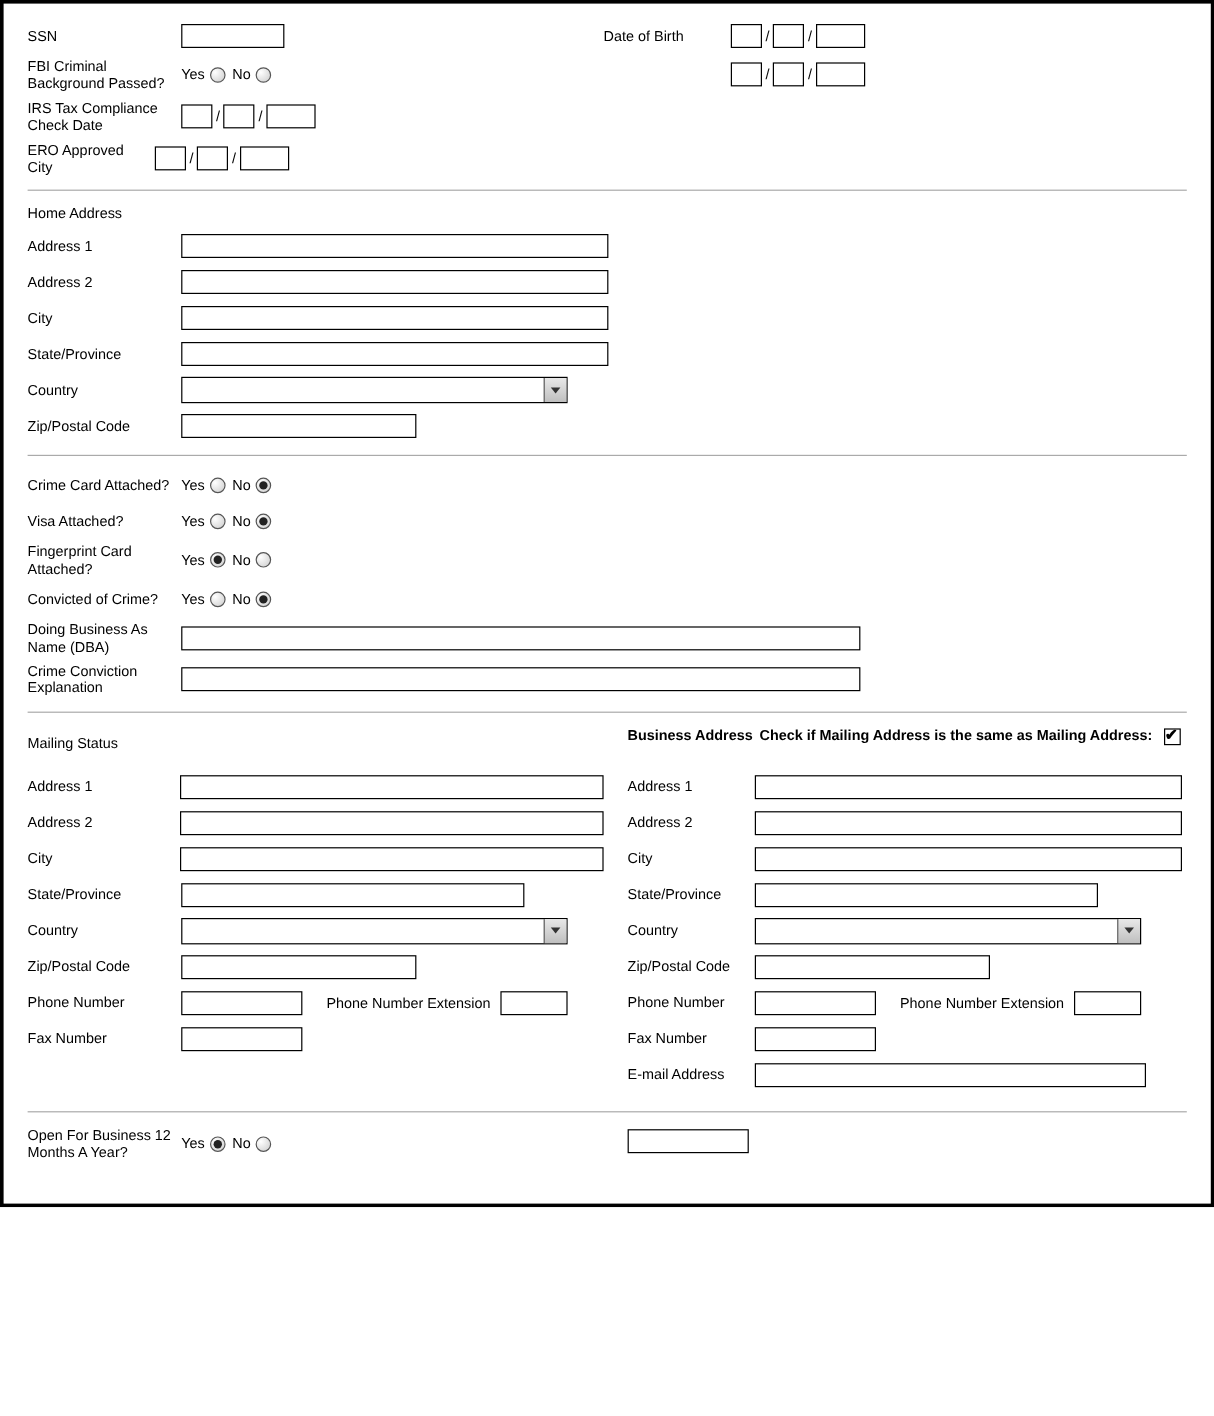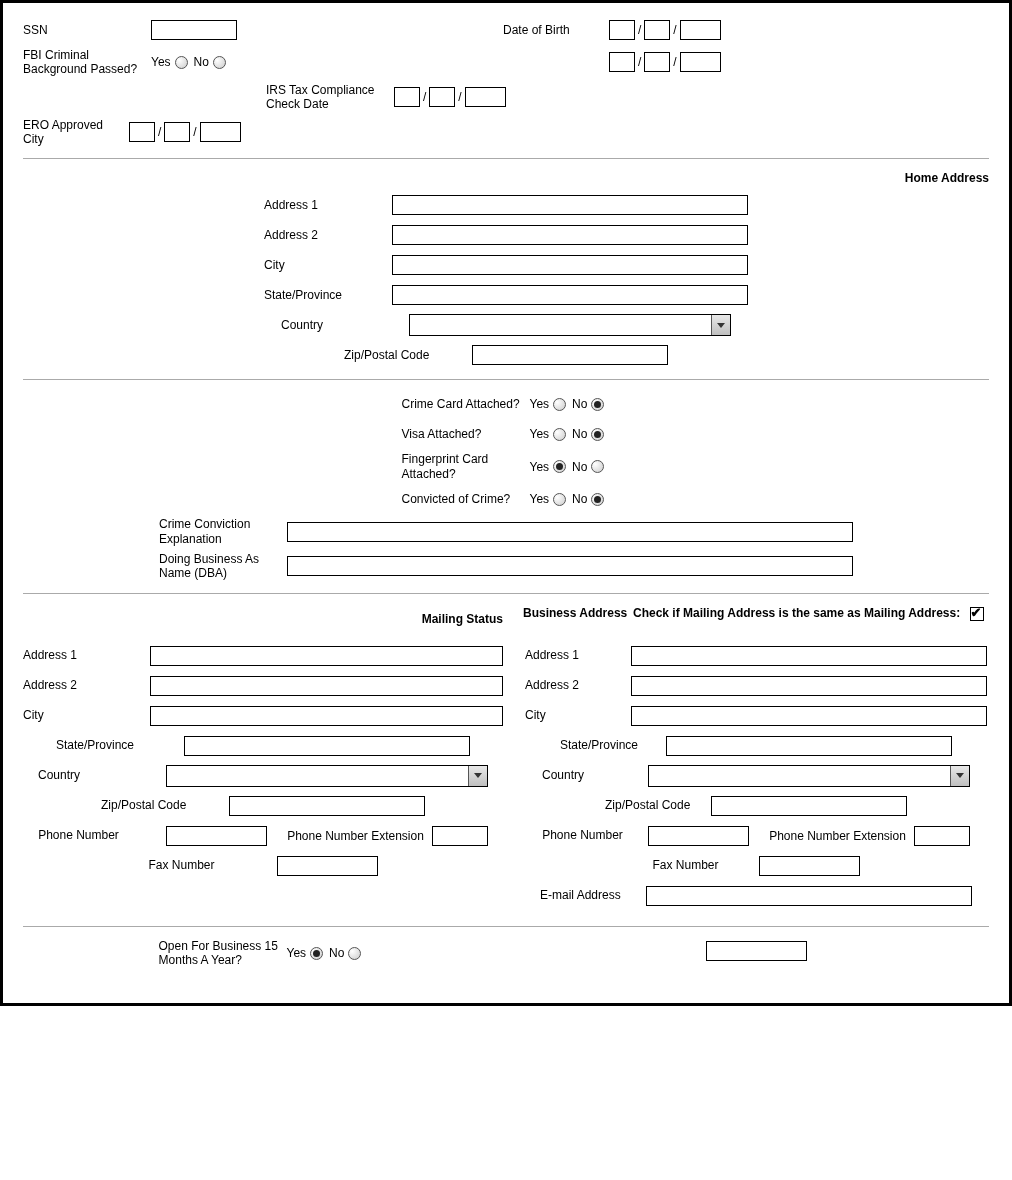--- a/index.html
+++ b/index.html
@@ -14,21 +14,20 @@
     width: 1012px;
     box-sizing: border-box;
     border: 3px solid #000;
     padding: 15px 20px 30px 20px;
   }
   .row {
     display: flex;
     align-items: center;
     margin-bottom: 6px;
     min-height: 24px;
-    justify-content: center;
   }
   .col-left {
     display: flex;
     align-items: center;
     width: 480px;
   }
   .col-right {
     display: flex;
     align-items: center;
     flex: 1;
@@ -176,23 +175,22 @@
     top: -3px;
     font-size: 13px;
     font-weight: bold;
   }
   hr.sep {
     border: none;
     border-top: 1px solid #aaa;
     margin: 12px 0;
   }
   .section-head {
-    font-weight: bold;
+    font-weight: normal;
     margin: 6px 0 8px 0;
-    text-align: right;
   }
   .two-col {
     display: flex;
     gap: 20px;
   }
   .two-col > .colA { width: 480px; }
   .two-col > .colB { flex: 1; }
   .slash { margin: 0 3px; }
   .yn { display: inline-flex; align-items: center; }
   .yn span.opt { margin-right: 2px; }
@@ -322,25 +320,25 @@
   <div class="row">
     <div class="label">Convicted of Crime?</div>
     <span class="yn">
       <span class="opt">Yes</span>
       <span class="radio"></span>
       <span class="opt">No</span>
       <span class="radio checked"></span>
     </span>
   </div>
   <div class="row">
+    <div class="label">Doing Business As Name (DBA)</div>
+    <input type="text" class="w560" style="">
+  </div>
+  <div class="row">
     <div class="label">Crime Conviction Explanation</div>
-    <input type="text" class="w560" style="">
-  </div>
-  <div class="row">
-    <div class="label">Doing Business As Name (DBA)</div>
     <input type="text" class="w560" style="">
   </div>
 
   <hr class="sep">
 
   <div class="two-col">
     <div class="colA">
       <div class="section-head">Mailing Status</div>
     </div>
     <div class="colB" style="display:flex">
@@ -434,21 +432,21 @@
           <input type="text" class="w320" style="">
         </div>
     </div>
   </div>
 
   <hr class="sep">
 
   <div class="two-col">
     <div class="colA">
       <div class="row">
-        <div class="label">Open For Business 15 Months A Year?</div>
+        <div class="label">Open For Business 12 Months A Year?</div>
         <span class="yn">
           <span class="opt">Yes</span>
           <span class="radio checked"></span>
           <span class="opt">No</span>
           <span class="radio"></span>
         </span>
       </div>
     </div>
     <div class="colB">
       <div class="row" style="align-items:center">

